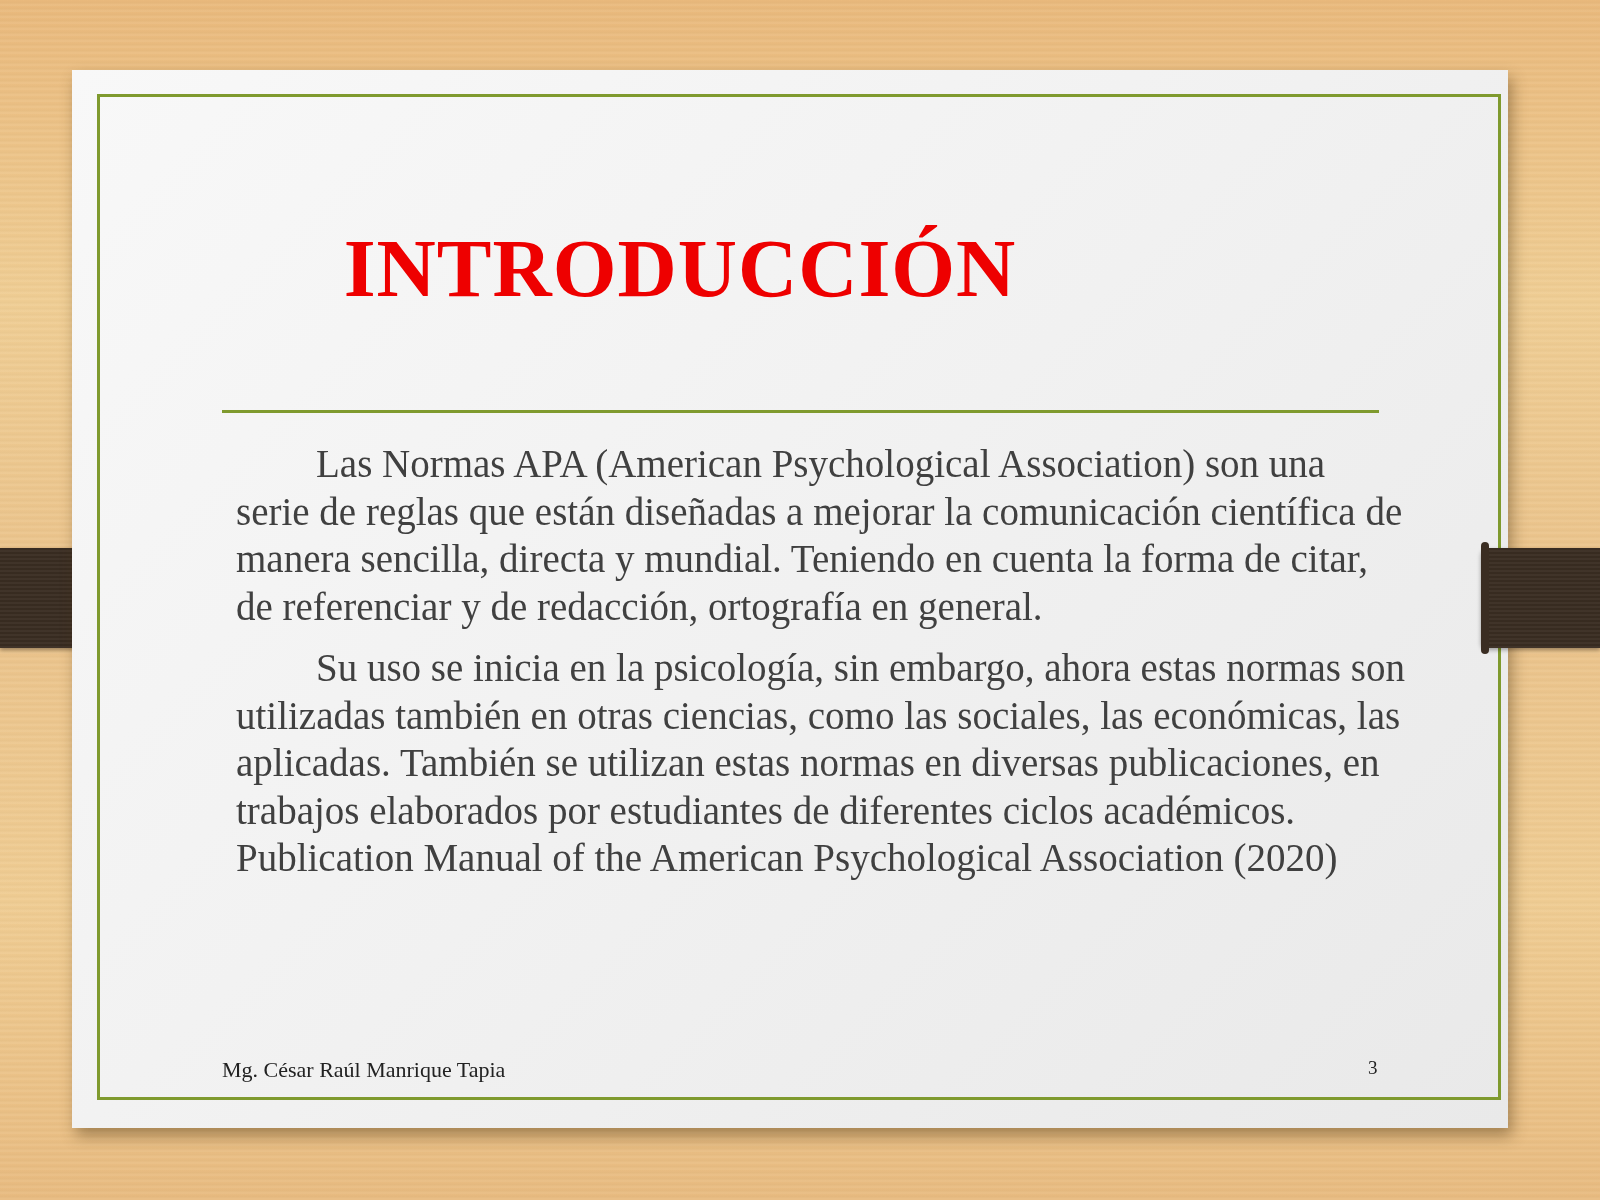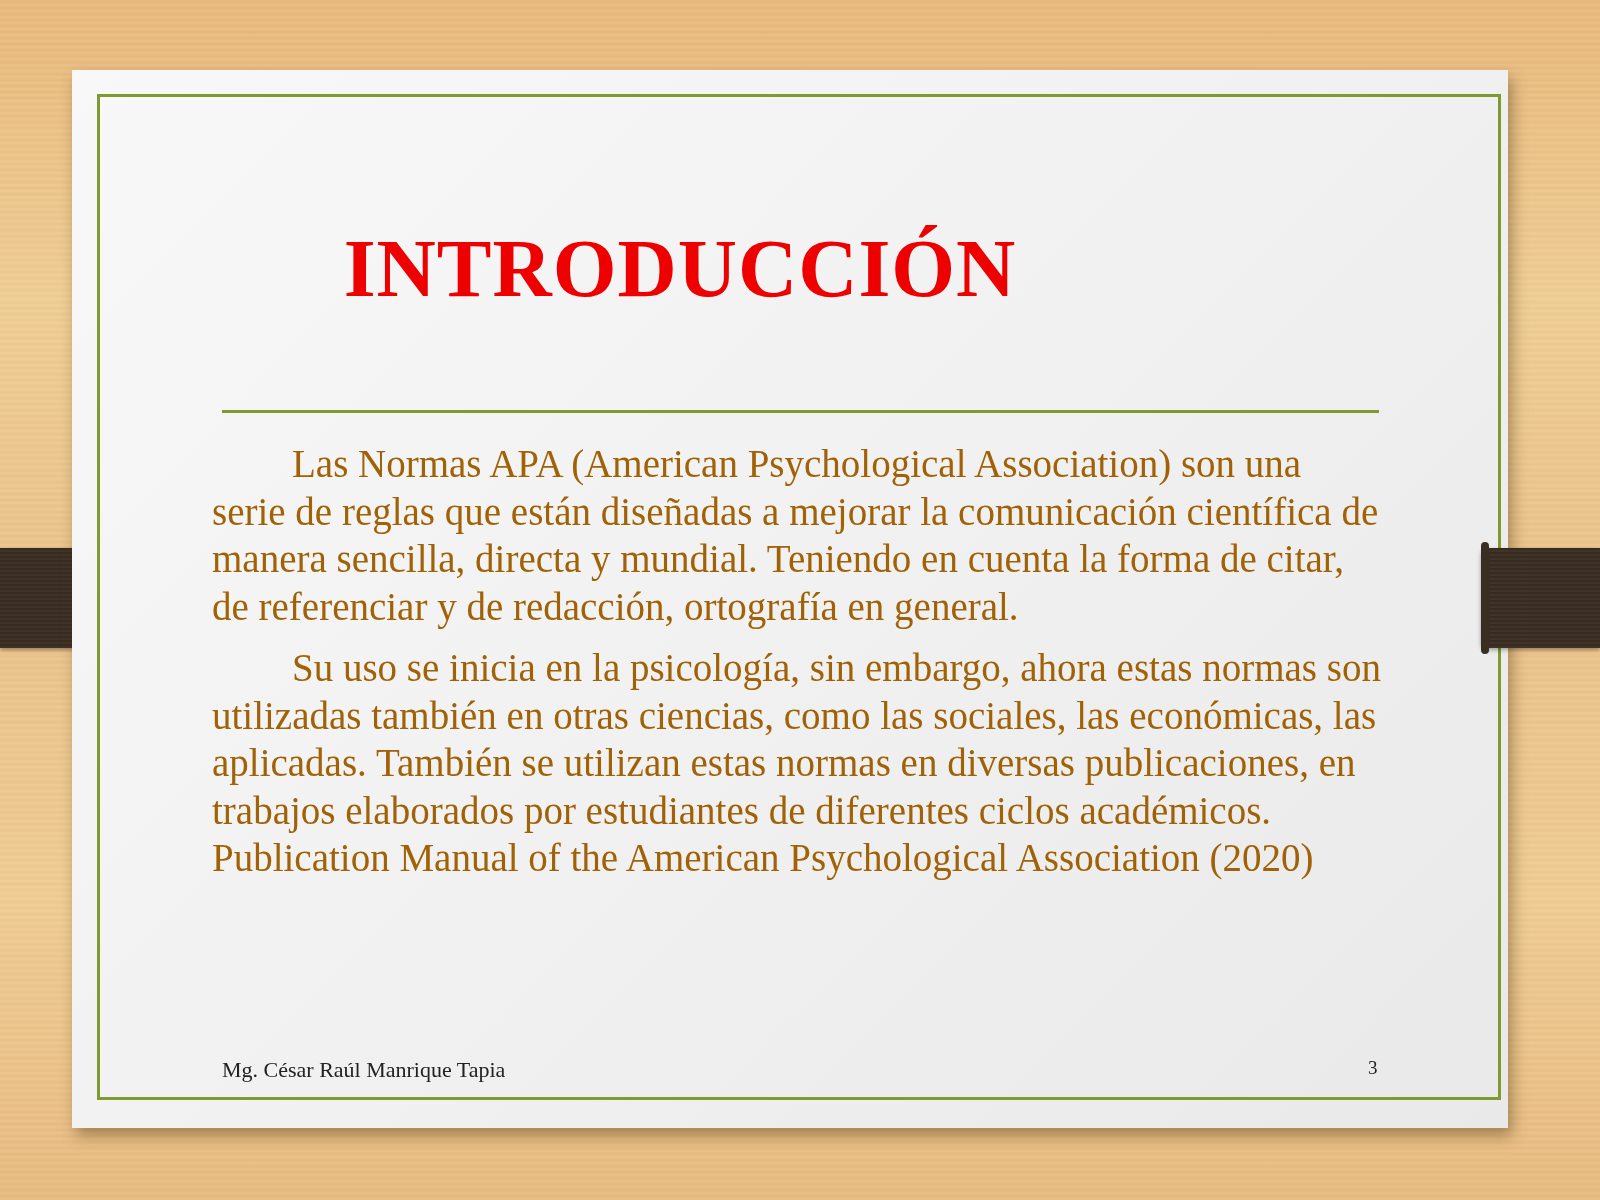--- a/index.html
+++ b/index.html
@@ -22,22 +22,22 @@
   .title {
     position:absolute; left:0; width:1360px; top:222px; text-align:center;
     color:#ee0000; font-size:82px; font-weight:bold; letter-spacing:1px;
     font-family:"Liberation Serif","DejaVu Serif",serif;
   }
   .title-rule {
     position:absolute; left:222px; width:1157px; top:410px; height:3px;
     background:#7f9a2e;
   }
   .body {
-    position:absolute; left:212px; top:440px; width:1170px;
-    color:#a16207; font-size:39px; line-height:47.5px;
+    position:absolute; left:236px; top:440px; width:1170px;
+    color:#404040; font-size:39px; line-height:47.5px;
   }
   .body p { margin:0 0 14px 0; text-indent:80px; }
   .footer-left {
     position:absolute; left:222px; top:1057px; font-size:22px; color:#222;
   }
   .footer-right {
     position:absolute; left:1368px; top:1057px; font-size:19px; color:#222;
   }
   .clip {
     position:absolute; top:548px; height:100px; background:#3a2d22;

